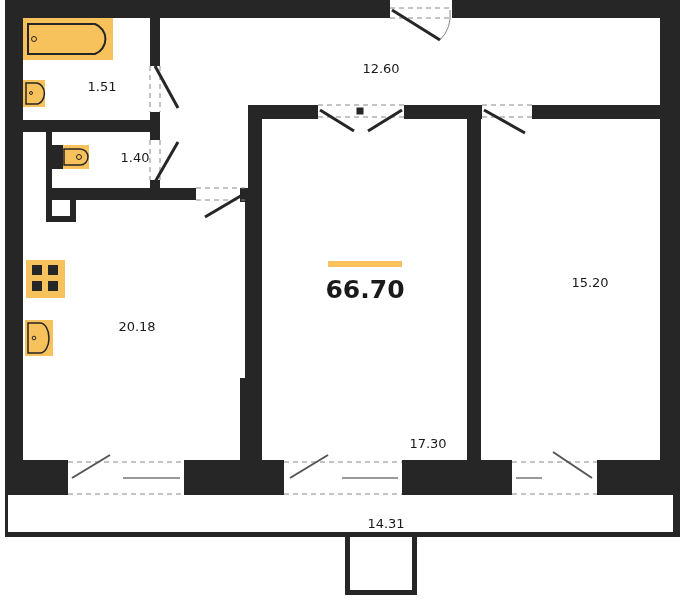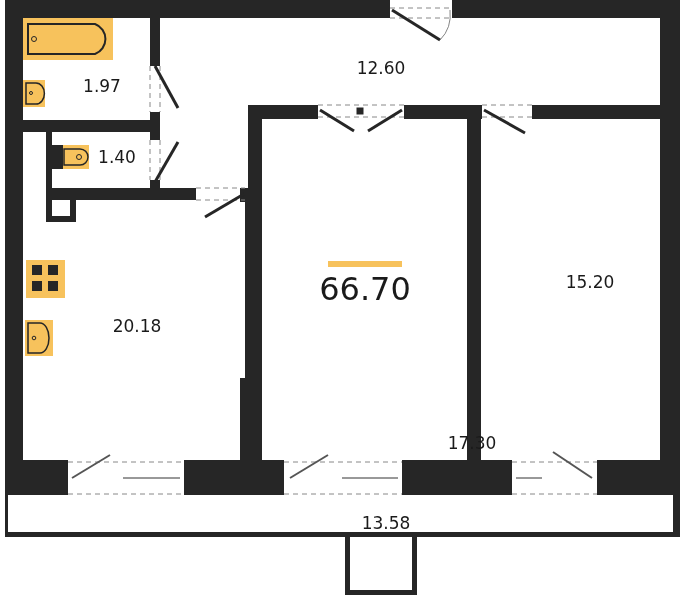--- a/index.html
+++ b/index.html
@@ -1,22 +1,22 @@
 <!DOCTYPE html>
 <html><head>
 <meta charset="utf-8">
 <style>
   html, body { margin: 0; padding: 0; background: #ffffff; }
   body { width: 680px; height: 600px; position: relative; overflow: hidden;
          font-family: "Liberation Sans", sans-serif; }
   #plan { position: absolute; left: 0; top: 0; width: 680px; height: 600px; }
-  .label { position: absolute; font-family: "DejaVu Sans", sans-serif; font-size: 17px;
+  .label { position: absolute; font-family: "DejaVu Sans", sans-serif; font-size: 13px;
            color: #1a1a1a; white-space: nowrap; transform: translate(-50%, -50%); }
-  .total { position: absolute; font-family: "DejaVu Sans", sans-serif; font-size: 32px;
-           font-weight: normal; color: #1a1a1a; transform: translate(-50%, -50%); }
+  .total { position: absolute; font-family: "DejaVu Sans", sans-serif; font-size: 25px;
+           font-weight: bold; color: #1a1a1a; transform: translate(-50%, -50%); }
   .total-bar { position: absolute; height: 6px; }
 </style>
 </head>
 <body>
 
 <svg id="plan" viewBox="0 0 680 600" xmlns="http://www.w3.org/2000/svg">
   <g fill="#262626">
 
     <rect x="5" y="0" width="18" height="495"></rect>
 
@@ -134,22 +134,22 @@
       <rect x="48" y="281" width="10" height="10" fill="#262626"></rect>
     </g>
     <g>
       <rect x="25" y="320" width="28" height="36" fill="#F7C25C"></rect>
       <path d="M28 323 H40 A9 15 0 0 1 40 353 H28 Z" fill="none" stroke="#262626" stroke-width="1.5"></path>
       <circle cx="34" cy="338" r="1.8" fill="none" stroke="#262626"></circle>
     </g>
   </g>
 </svg>
 
-<div class="label" style="left:102px; top:86px;">1.97</div>
-<div class="label" style="left:117px; top:157px;">1.40</div>
+<div class="label" style="left:102px; top:86px;">1.51</div>
+<div class="label" style="left:135px; top:157px;">1.40</div>
 <div class="label" style="left:381px; top:68px;">12.60</div>
 <div class="label" style="left:137px; top:326px;">20.18</div>
-<div class="label" style="left:428px; top:443px;margin-left:44px;">17.30</div>
+<div class="label" style="left:428px; top:443px;">17.30</div>
 <div class="label" style="left:590px; top:282px;">15.20</div>
-<div class="label" style="left:386px; top:523px;">13.58</div>
+<div class="label" style="left:386px; top:523px;">14.31</div>
 
 <div class="total-bar" style="left:328px; top:261px; width:74px; background:#F7C25C;"></div>
 <div class="total" style="left:365px; top:289px;">66.70</div>
 
 </body></html>

